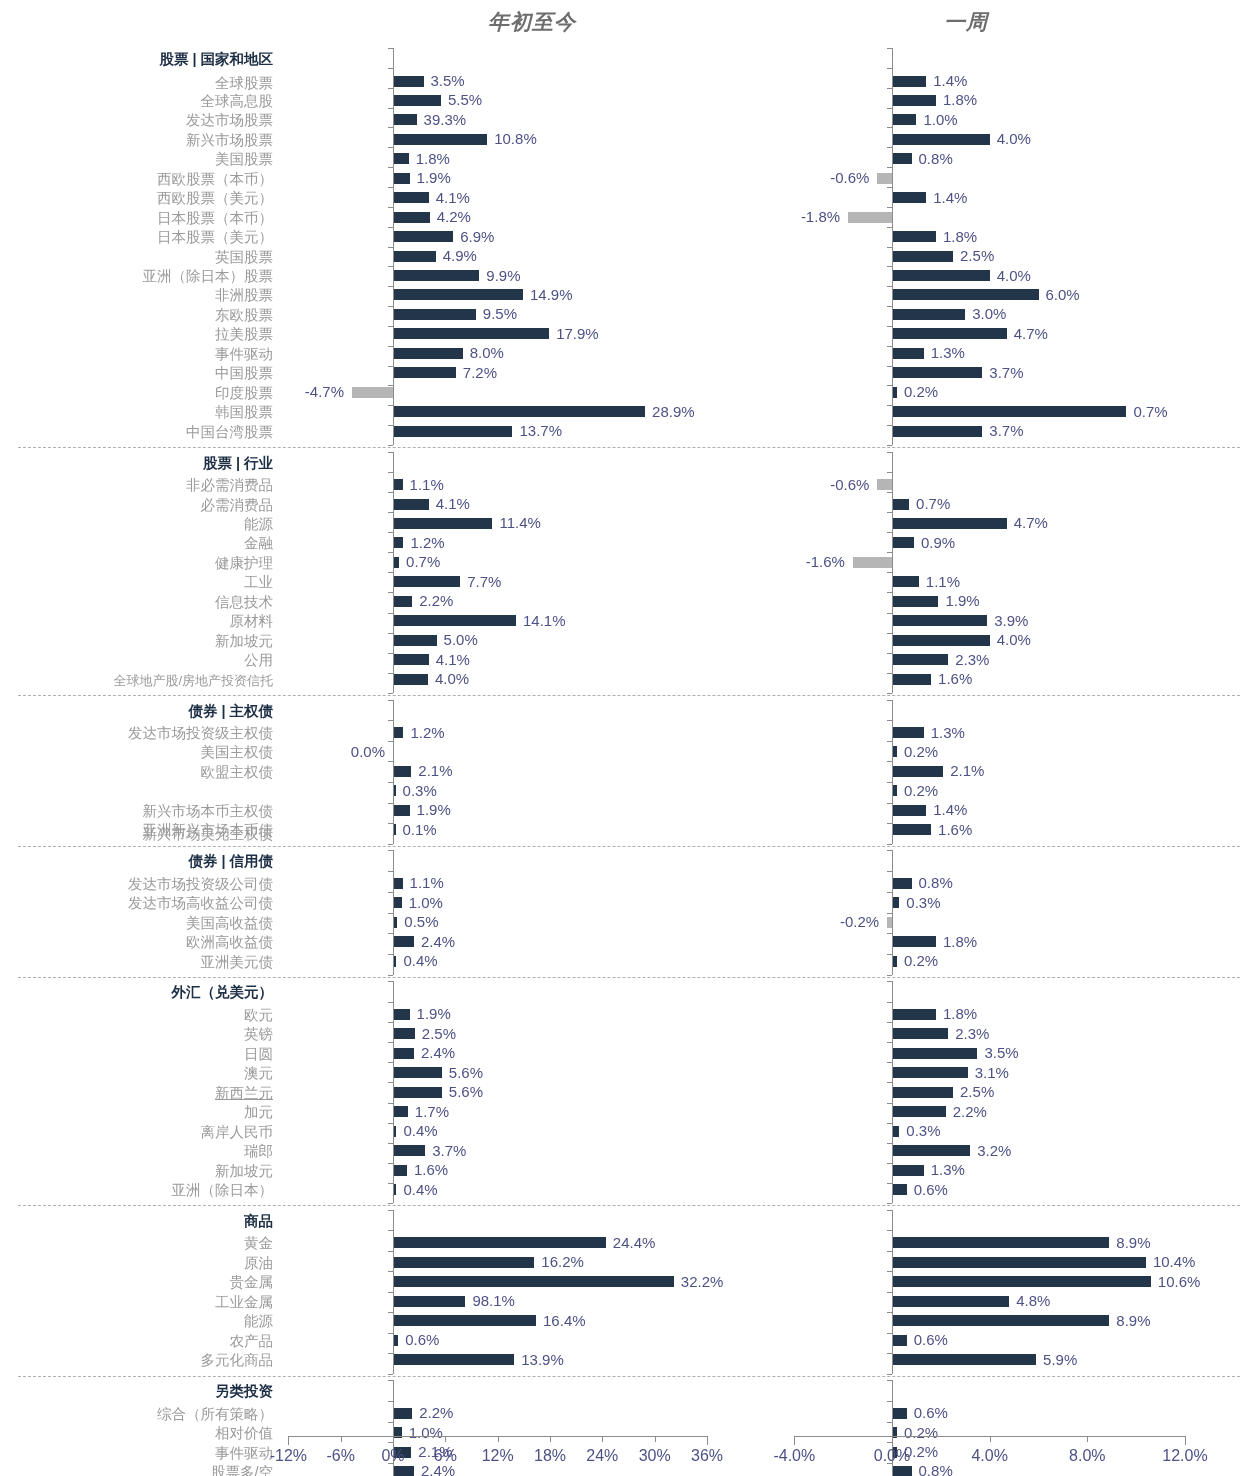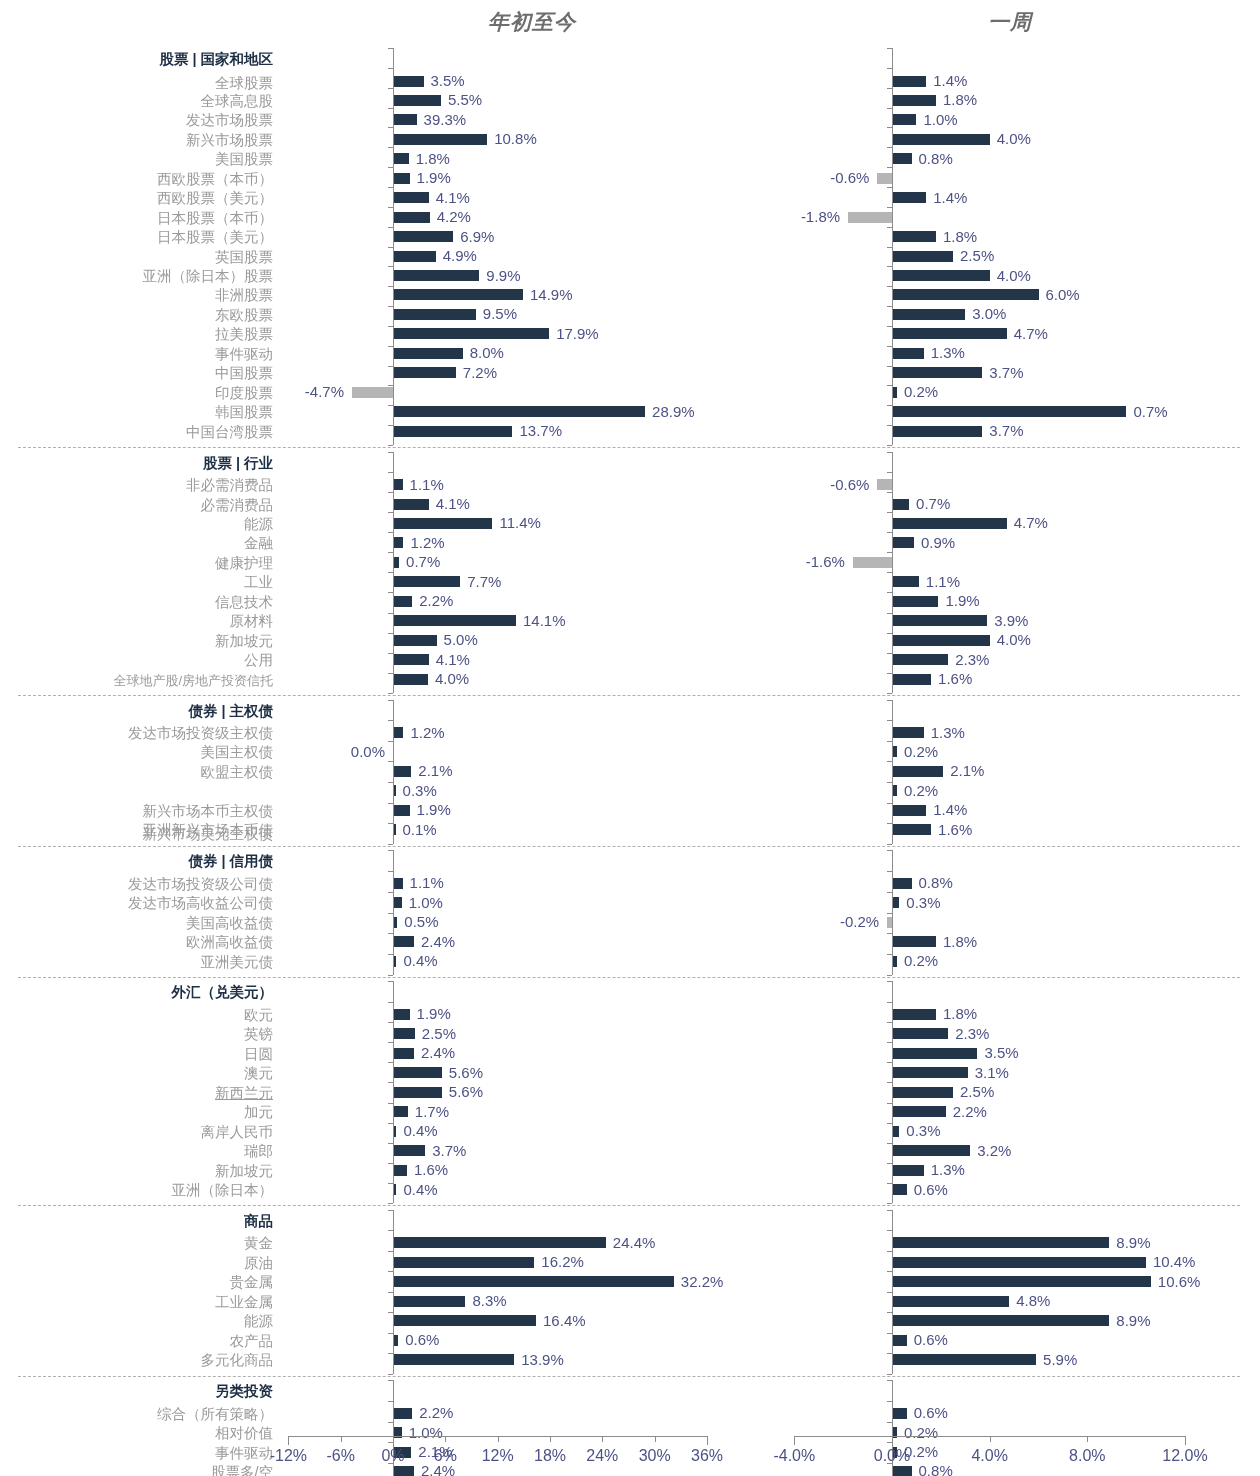--- a/index.html
+++ b/index.html
@@ -11,21 +11,21 @@
   }
   #sheet{position:relative;width:1260px;height:1476px;}
 
   
   .panel-title{
     position:absolute;top:8px;
     font-style:italic;font-weight:700;font-size:21px;
     color:#6d6d6d;letter-spacing:1px;white-space:nowrap;
   }
   #title-ytd{left:488px;}
-  #title-week{left:988px;}
+  #title-week{left:944px;}
 
   
   #labels{position:absolute;left:0;top:0;width:278px;height:1476px;}
   .lbl{
     position:absolute;right:5px;white-space:nowrap;
     font-size:14.5px;color:#9a9a9a;line-height:16px;
     text-align:right;
   }
   .lbl.hdr{color:#1d2f45;font-weight:700;font-size:14.5px;}
   .lbl.tiny{font-size:13px;}
@@ -243,21 +243,21 @@
       <div class="val" style="left: 135.956px; top: 1162.05px;">1.6%</div>
       <div class="bar" style="left: 115px; top: 1184px; width: 3.48889px;"></div>
       <div class="val" style="left: 125.489px; top: 1181.5px;">0.4%</div>
       <div class="bar" style="left: 115px; top: 1237.45px; width: 212.822px;"></div>
       <div class="val" style="left: 334.822px; top: 1234.95px;">24.4%</div>
       <div class="bar" style="left: 115px; top: 1256.9px; width: 141.3px;"></div>
       <div class="val" style="left: 263.3px; top: 1254.4px;">16.2%</div>
       <div class="bar" style="left: 115px; top: 1276.35px; width: 280.856px;"></div>
       <div class="val" style="left: 402.856px; top: 1273.85px;">32.2%</div>
       <div class="bar" style="left: 115px; top: 1295.8px; width: 72.3944px;"></div>
-      <div class="val" style="left: 194.394px; top: 1293.3px;">8.3%</div>
+      <div class="val" style="left: 194.394px; top: 1293.3px;">98.1%</div>
       <div class="bar" style="left: 115px; top: 1315.25px; width: 143.044px;"></div>
       <div class="val" style="left: 265.044px; top: 1312.75px;">16.4%</div>
       <div class="bar" style="left: 115px; top: 1334.7px; width: 5.23333px;"></div>
       <div class="val" style="left: 127.233px; top: 1332.2px;">0.6%</div>
       <div class="bar" style="left: 115px; top: 1354.15px; width: 121.239px;"></div>
       <div class="val" style="left: 243.239px; top: 1351.65px;">13.9%</div>
       <div class="bar" style="left: 115px; top: 1407.6px; width: 19.1889px;"></div>
       <div class="val" style="left: 141.189px; top: 1405.1px;">2.2%</div>
       <div class="bar" style="left: 115px; top: 1427.05px; width: 8.72222px;"></div>
       <div class="val" style="left: 130.722px; top: 1424.55px;">1.0%</div>

